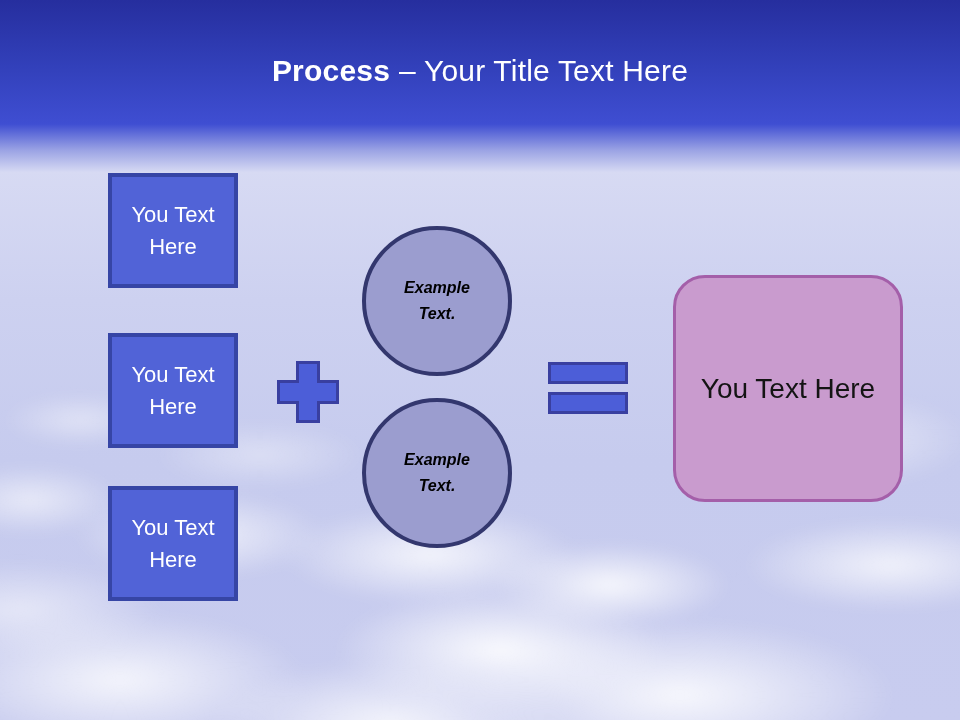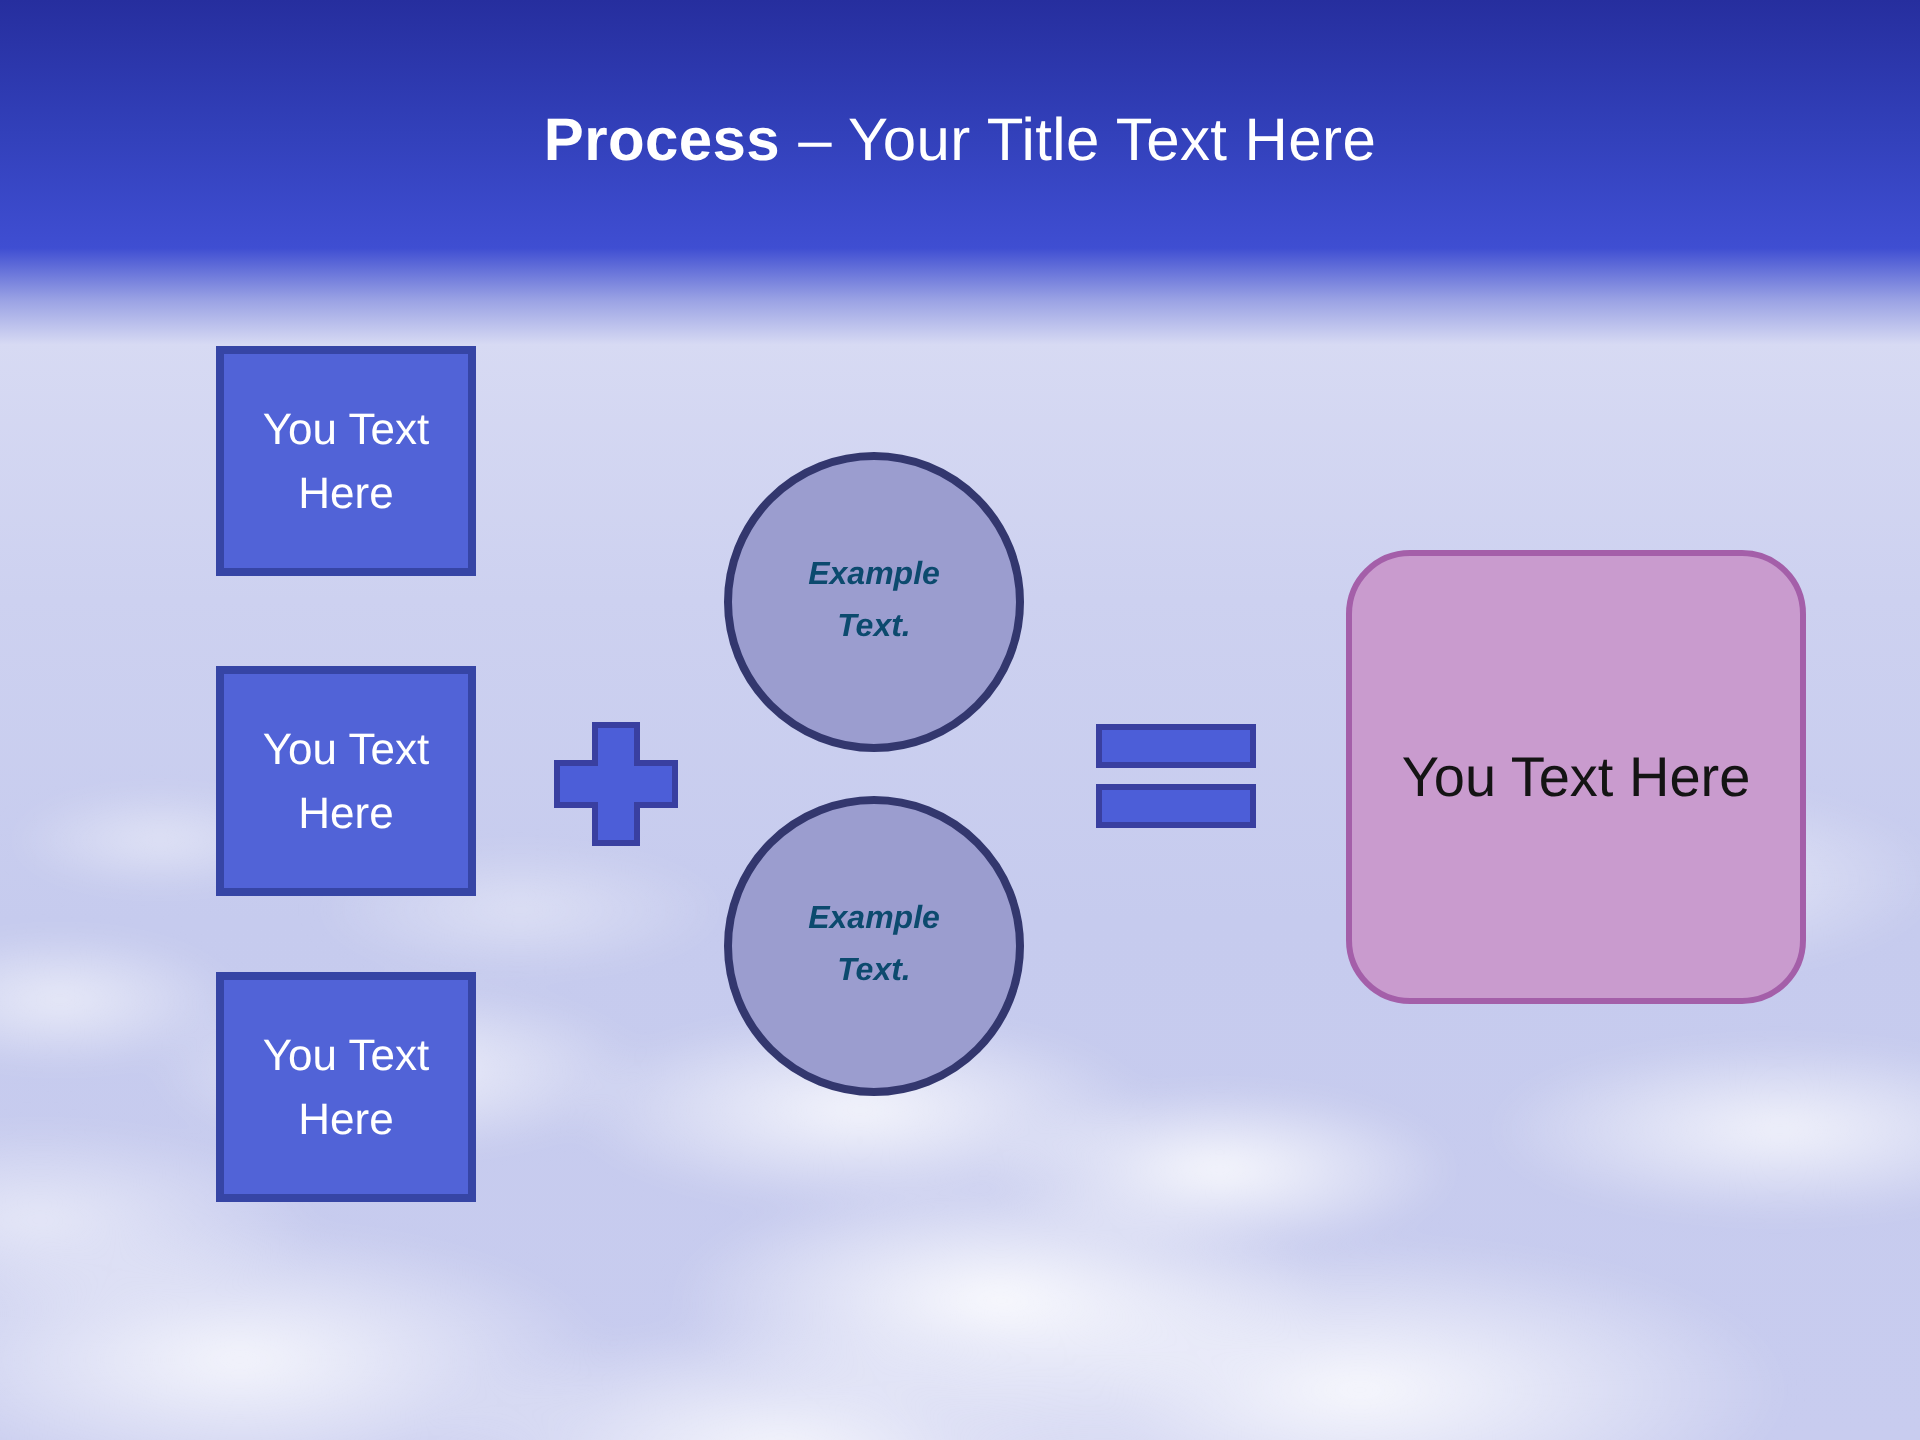--- a/index.html
+++ b/index.html
@@ -50,21 +50,21 @@
     display:flex;align-items:center;justify-content:center;text-align:center;
     color:#ffffff;font-size:22px;line-height:1.42;padding:4px 14px;
   }
   .sq1{top:173px;} .sq2{top:333px;} .sq3{top:486px;}
 
   
   .circle{
     position:absolute;left:362px;width:150px;height:150px;border-radius:50%;
     box-sizing:border-box;background:#9b9dcf;border:4px solid #33376e;
     display:flex;align-items:center;justify-content:center;text-align:center;
-    color:#0c4a6e;font-size:16px;font-weight:700;font-style:italic;line-height:1.65;
+    color:#000000;font-size:16px;font-weight:700;font-style:italic;line-height:1.65;
     padding:0 36px;
   }
   .circle1{top:226px;} .circle2{top:398px;}
 
   
   .plus{position:absolute;left:277px;top:361px;width:62px;height:62px;}
   .equals{position:absolute;left:548px;top:362px;width:80px;height:52px;}
   .equals .bar{
     box-sizing:border-box;width:80px;height:22px;
     background:#4c5ed8;border:3px solid #393fa0;

